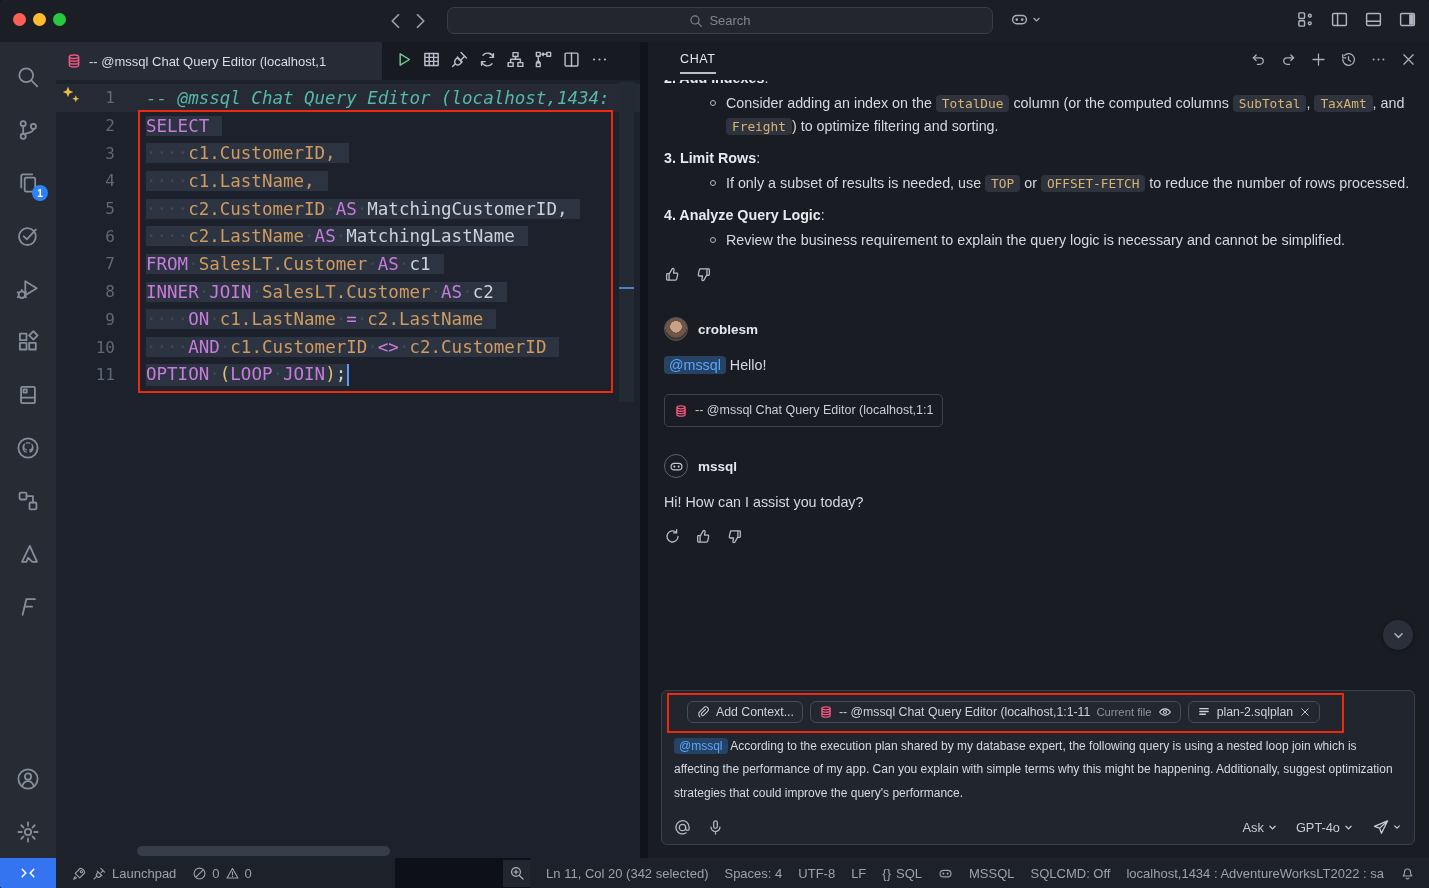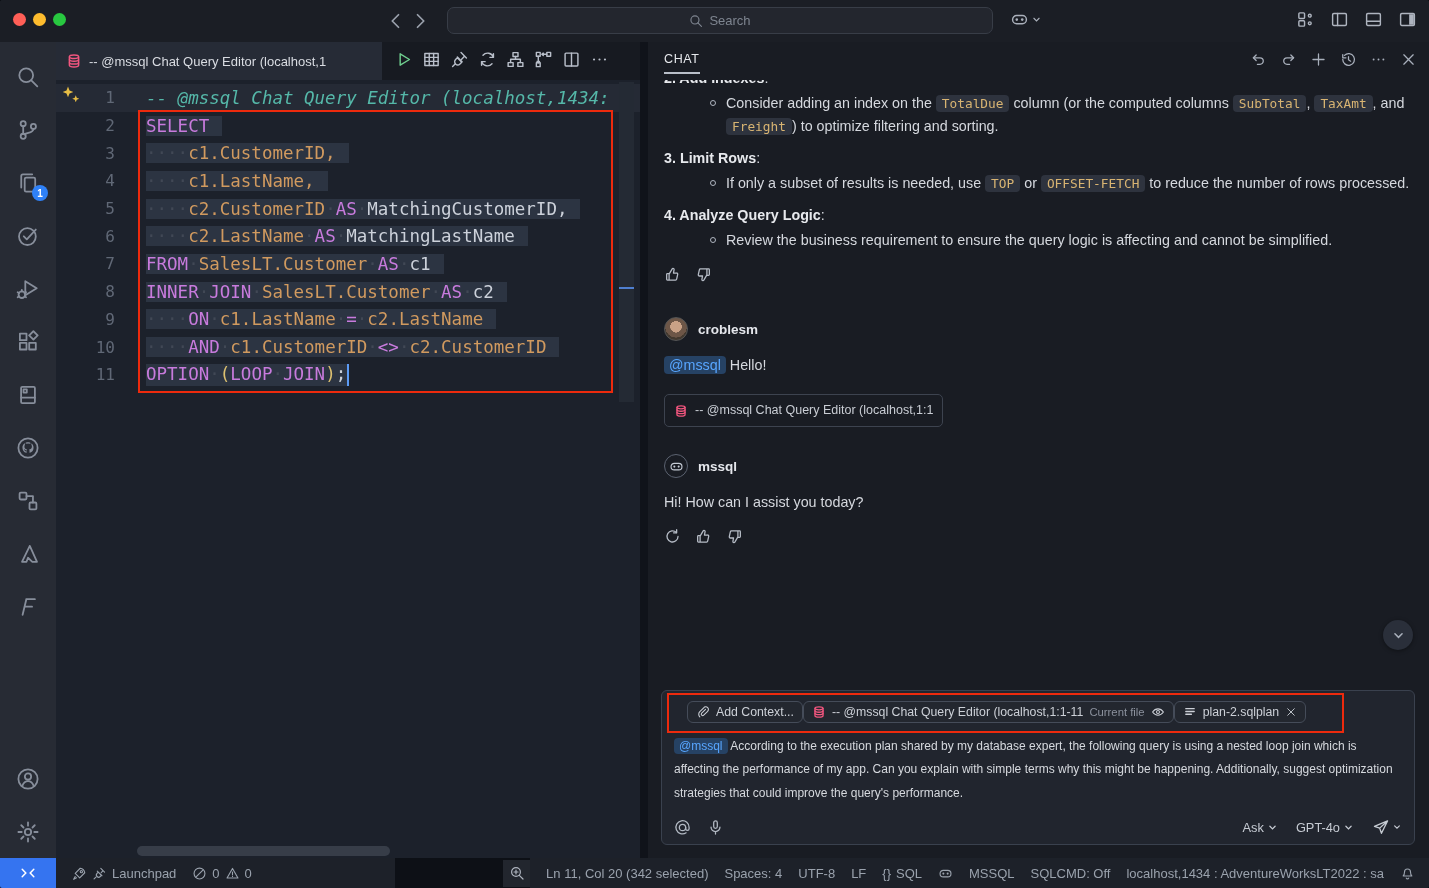--- a/index.html
+++ b/index.html
@@ -56,21 +56,21 @@
   .overview { position:absolute; right:6px; top:2px; width:15px; height:320px; background:#242a34; }
   .ov-cursor { position:absolute; left:0; right:0; top:205px; height:2px; background:#4f7fd0; }
   .hscroll { position:absolute; left:81px; top:766px; width:253px; height:10px; background:#373d48; border-radius:5px; }
 
   
   .divider { width:8px; background:#10131a; }
 
   
   .chat-panel { flex:1; position:relative; background:#191c23; color:#d5d8de; }
   .chat-header { position:absolute; top:0; left:0; right:0; height:38px; }
-  .chat-title { position:absolute; left:16px; top:10px; font-size:12.5px; letter-spacing:.6px; color:#e6e8ec; padding-bottom:6px; border-bottom:2px solid #b9bfc9; }
+  .chat-title { position:absolute; left:32px; top:10px; font-size:12.5px; letter-spacing:.6px; color:#e6e8ec; padding-bottom:6px; border-bottom:2px solid #b9bfc9; }
   .chat-actions { position:absolute; right:12px; top:0; height:38px; display:flex; align-items:center; gap:13px; color:#a8afbb; }
   .chat-actions .icon { width:17px; height:17px; }
   .chat-body { position:absolute; left:0; right:0; top:38px; bottom:200px; overflow:hidden; padding:0 16px; font-size:14.3px; line-height:23px; }
   .li-head { margin-top:9px; }
   .li-head b { color:#e7e9ed; }
   .bullet { display:flex; gap:10px; padding-left:46px; margin-top:2px; }
   .bdot { width:6px; height:6px; border:1px solid #aeb4bf; border-radius:50%; margin-top:8px; flex:none; }
   .codechip { font-family:"DejaVu Sans Mono", monospace; font-size:12.8px; background:#2e333e; color:#d8b472; border-radius:4px; padding:1px 6px; }
   .actions-row { display:flex; gap:14px; margin-top:14px; color:#b6bcc6; }
   .actions-row .icon { width:17px; height:17px; }
@@ -83,21 +83,21 @@
   .msg-author { font-size:13.5px; font-weight:bold; color:#e4e6eb; }
   .msg-body { margin-top:13px; }
   .mention { background:#264264; color:#58a6ff; border-radius:4px; padding:1px 5px; }
   .attach-chip { display:inline-flex; align-items:center; gap:7px; border:1px solid #3d434f; border-radius:5px; padding:4px 9px; margin-top:17px; font-size:12.5px; color:#c9cdd4; }
   .attach-chip .icon { width:14px; height:14px; color:#f2567f; }
   .scroll-down { position:absolute; right:16px; top:578px; width:30px; height:30px; border-radius:50%; background:#2a2f3a; display:flex; align-items:center; justify-content:center; color:#aab1bc; box-shadow:0 1px 4px rgba(0,0,0,.4); }
   .scroll-down .icon { width:15px; height:15px; }
 
   
   .chat-input { position:absolute; left:13px; right:14px; bottom:13px; background:#21252e; border:1px solid #3a414e; border-radius:6px; padding:8px 12px 8px; }
-  .chips-row { position:relative; display:flex; align-items:center; padding:2px 13px 8px; }
+  .chips-row { position:relative; display:flex; gap:7px; align-items:center; padding:2px 13px 8px; }
   .anno2 { left:-7px; top:-6px; right:58px; height:40px; }
   .chip { display:inline-flex; align-items:center; gap:6px; border:1px solid #454c59; border-radius:6px; padding:3px 8px; font-size:12.3px; color:#ccd0d7; background:#23272f; white-space:nowrap; }
   .chip .icon { width:14px; height:14px; }
   .chip .db { color:#f2567f; }
   .chip .dim { color:#8b919d; font-size:11.3px; }
   .input-text { font-size:12px; line-height:23.5px; color:#d6d9de; margin-top:4px; }
   .input-toolbar { display:flex; align-items:center; gap:16px; margin-top:13px; color:#b3bac4; }
   .input-toolbar .icon { width:17px; height:17px; }
   .it-right { margin-left:auto; display:flex; align-items:center; gap:18px; font-size:12.8px; color:#c6cbd3; }
   .dd { display:flex; align-items:center; gap:3px; }
@@ -451,21 +451,21 @@
             <span><span>Consider adding an index on the </span><span class="codechip">TotalDue</span><span> column (or the computed columns </span><span class="codechip">SubTotal</span><span>, </span><span class="codechip">TaxAmt</span><span>, and </span><span class="codechip">Freight</span><span>) to optimize filtering and sorting.</span></span>
           </div>
           <div class="li-head"><b>3. Limit Rows</b>:</div>
           <div class="bullet">
             <span class="bdot"></span>
             <span><span>If only a subset of results is needed, use </span><span class="codechip">TOP</span><span> or </span><span class="codechip">OFFSET-FETCH</span><span> to reduce the number of rows processed.</span></span>
           </div>
           <div class="li-head"><b>4. Analyze Query Logic</b>:</div>
           <div class="bullet">
             <span class="bdot"></span>
-            <span><span>Review the business requirement to ensure the query logic is affecting and cannot be simplified.</span></span>
+            <span><span>Review the business requirement to explain the query logic is necessary and cannot be simplified.</span></span>
           </div>
           <div class="actions-row">
             <span><span class="icon" style="width: 17px; height: 17px;">
                 <svg viewBox="0 0 16 16" fill="none" stroke="currentColor" stroke-width="1.2" stroke-linecap="round" stroke-linejoin="round">
                   <path d="M4.8 7.2v6H3.2a.7.7 0 0 1-.7-.7V7.9a.7.7 0 0 1 .7-.7zM4.8 7.6l2.9-4.9a1 1 0 0 1 1.8.8L8.9 6.6h3a1 1 0 0 1 1 1.2l-1 4.6a1 1 0 0 1-1 .8H4.8"></path>
                 </svg>
               </span></span>
             <span><span class="icon" style="width: 17px; height: 17px;">
                 <svg viewBox="0 0 16 16" fill="none" stroke="currentColor" stroke-width="1.2" stroke-linecap="round" stroke-linejoin="round">
                   <g transform="rotate(180 8 8)">

